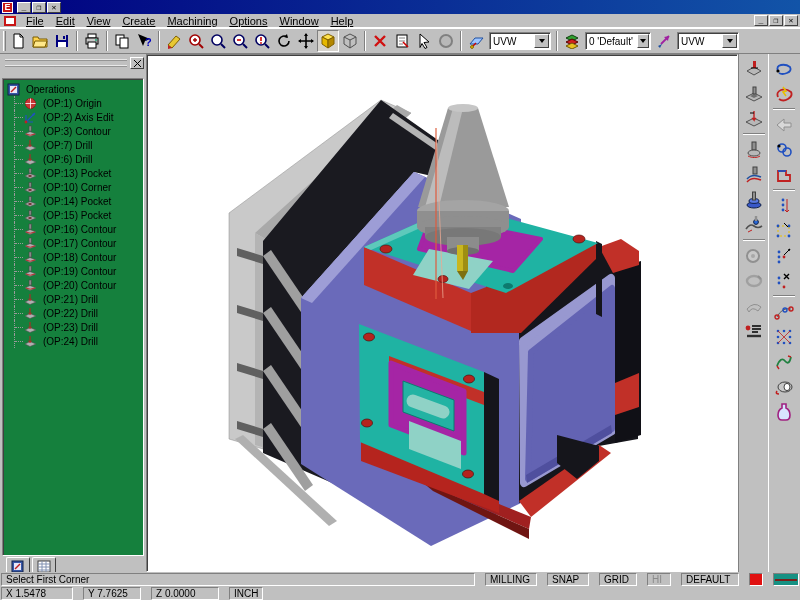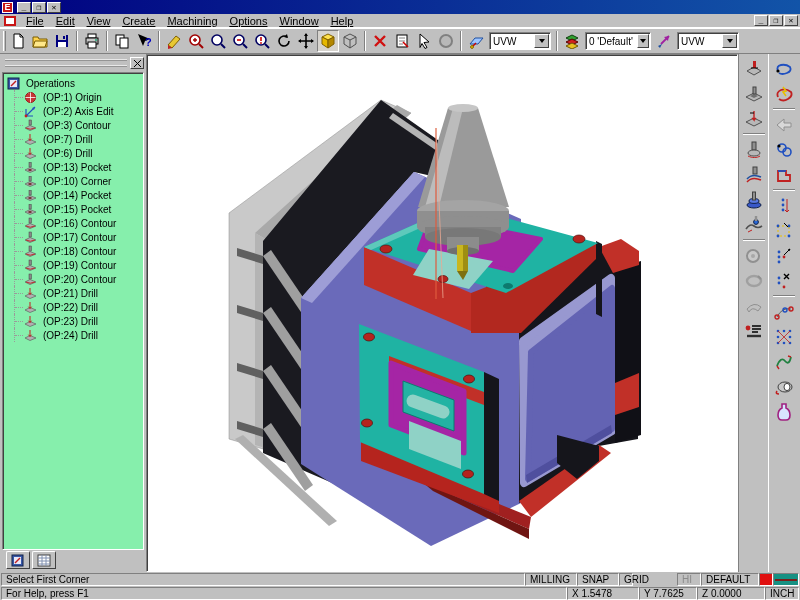--- a/index.html
+++ b/index.html
@@ -38,21 +38,21 @@
     display:flex; align-items:center; justify-content:center; }
   .combo .drop i { width:0; height:0; border:3px solid transparent; border-top:4px solid #000; margin-top:3px; }
   .c1{width:62px}.c2{width:66px}.c3{width:62px}
 
   
   .leftpanel { position:absolute; left:0; top:54px; width:146px; height:518px; background:#c0c0c0; padding:2px; }
   .panelstrip { height:14px; display:flex; align-items:center; }
   .panelstrip .bars { flex:1; height:8px; border-top:2px ridge #e8e8e8; border-bottom:2px ridge #e8e8e8; margin:0 3px; }
   .closebtn { width:14px; height:12px; background:#c0c0c0; border:1px solid; border-color:#fff #404040 #404040 #fff;
     display:flex; align-items:center; justify-content:center; }
-  .tree { margin-top:2px; height:478px; background:#86efac; border:1px solid; border-color:#808080 #fff #fff #808080;
+  .tree { margin-top:8px; height:478px; background:#15803d; border:1px solid; border-color:#808080 #fff #fff #808080;
     box-shadow:inset 1px 1px 0 #404040; overflow:hidden; padding:3px 0 0 4px; }
   .tree-row { display:flex; align-items:center; height:14px; white-space:nowrap; font-size:10px; }
   .tree-root { font-size:10px; }
   .tree-indent { width:10px; height:14px; border-left:1px dotted #9a9a9a; margin-left:7px; position:relative; }
   .tree-indent::after { content:""; position:absolute; left:0; top:7px; width:8px; border-top:1px dotted #9a9a9a; }
   .op-icon, .root-icon { width:14px; height:13px; margin-right:3px; flex:0 0 auto; }
   .op-label { padding:0 2px; }
   .tabsrow { height:20px; display:flex; gap:2px; padding:1px 4px; }
   .tab { width:24px; height:18px; background:#c0c0c0; border:1px solid; border-color:#fff #404040 #404040 #fff;
     border-top-left-radius:2px; border-top-right-radius:2px; display:flex; align-items:center; justify-content:center; }
@@ -64,29 +64,29 @@
 
   
   .rightdock { position:absolute; left:738px; top:54px; width:62px; height:518px; background:#c0c0c0; display:flex; }
   .dockcol { width:30px; display:flex; flex-direction:column; align-items:center; padding-top:2px; }
   .dockcol + .dockcol { border-left:1px solid #fff; }
   .dockcol { border-left:1px solid #808080; }
   .dbtn { width:26px; height:25px; display:flex; align-items:center; justify-content:center; background:#c0c0c0; }
   .dsep { width:22px; height:2px; border-top:1px solid #808080; border-bottom:1px solid #fff; margin:2px 0; }
 
   
-  .status1, .status2 { position:absolute; left:0; width:800px; height:14px; background:#c0c0c0; display:flex; gap:0; padding:1px 1px 0 1px; font-size:10px; }
+  .status1, .status2 { position:absolute; left:0; width:800px; height:14px; background:#c0c0c0; display:flex; gap:10px; padding:1px 1px 0 1px; font-size:10px; }
   .status1 { top:572px; } .status2 { top:586px; }
   .spanel { border:1px solid; border-color:#808080 #fff #fff #808080; padding:0 4px; display:flex; align-items:center; white-space:nowrap; }
   .sprompt { flex:1; }
-  .gray { color:#8a8a8a;margin-left:44px; }
+  .gray { color:#8a8a8a; }
   .redbox { width:14px; background:#e01010; border-color:#808080 #fff #fff #808080; }
   .tealbar { width:26px; background:#169183; position:relative; padding:0; }
   .tealbar::after { content:""; position:absolute; left:1px; right:1px; top:5px; height:2px; background:#7a1f1a; }
-  .sx{width:72px}.sy{width:58px}.sz{width:68px}.su{width:34px}.sm{width:52px}.ss{width:42px}.sg{width:14px}.sh{width:24px}.sd{width:58px}
+  .sx{width:72px}.sy{width:58px}.sz{width:68px}.su{width:34px}.sm{width:52px}.ss{width:42px}.sg{width:38px}.sh{width:24px}.sd{width:58px}
 </style>
 </head>
 <body>
 
 <div class="titlebar">
   <div class="app-icon">E</div>
   <div class="winbtns">
     <div class="winbtn">_</div>
     <div class="winbtn">❐</div>
     <div class="winbtn">✕</div>
@@ -776,18 +776,17 @@
   <div class="spanel sprompt">Select First Corner</div>
   <div class="spanel sm">MILLING</div>
   <div class="spanel ss">SNAP</div>
   <div class="spanel sg">GRID</div>
   <div class="spanel sh gray">HI</div>
   <div class="spanel sd">DEFAULT</div>
   <div class="spanel redbox"></div>
   <div class="spanel tealbar"></div>
 </div>
 <div class="status2">
-  <div class="spanel sprompt">For Help, press F1</div>
   <div class="spanel sx">X 1.5478</div>
   <div class="spanel sy">Y 7.7625</div>
   <div class="spanel sz">Z 0.0000</div>
   <div class="spanel su">INCH</div>
 </div>
 
 </body></html>

